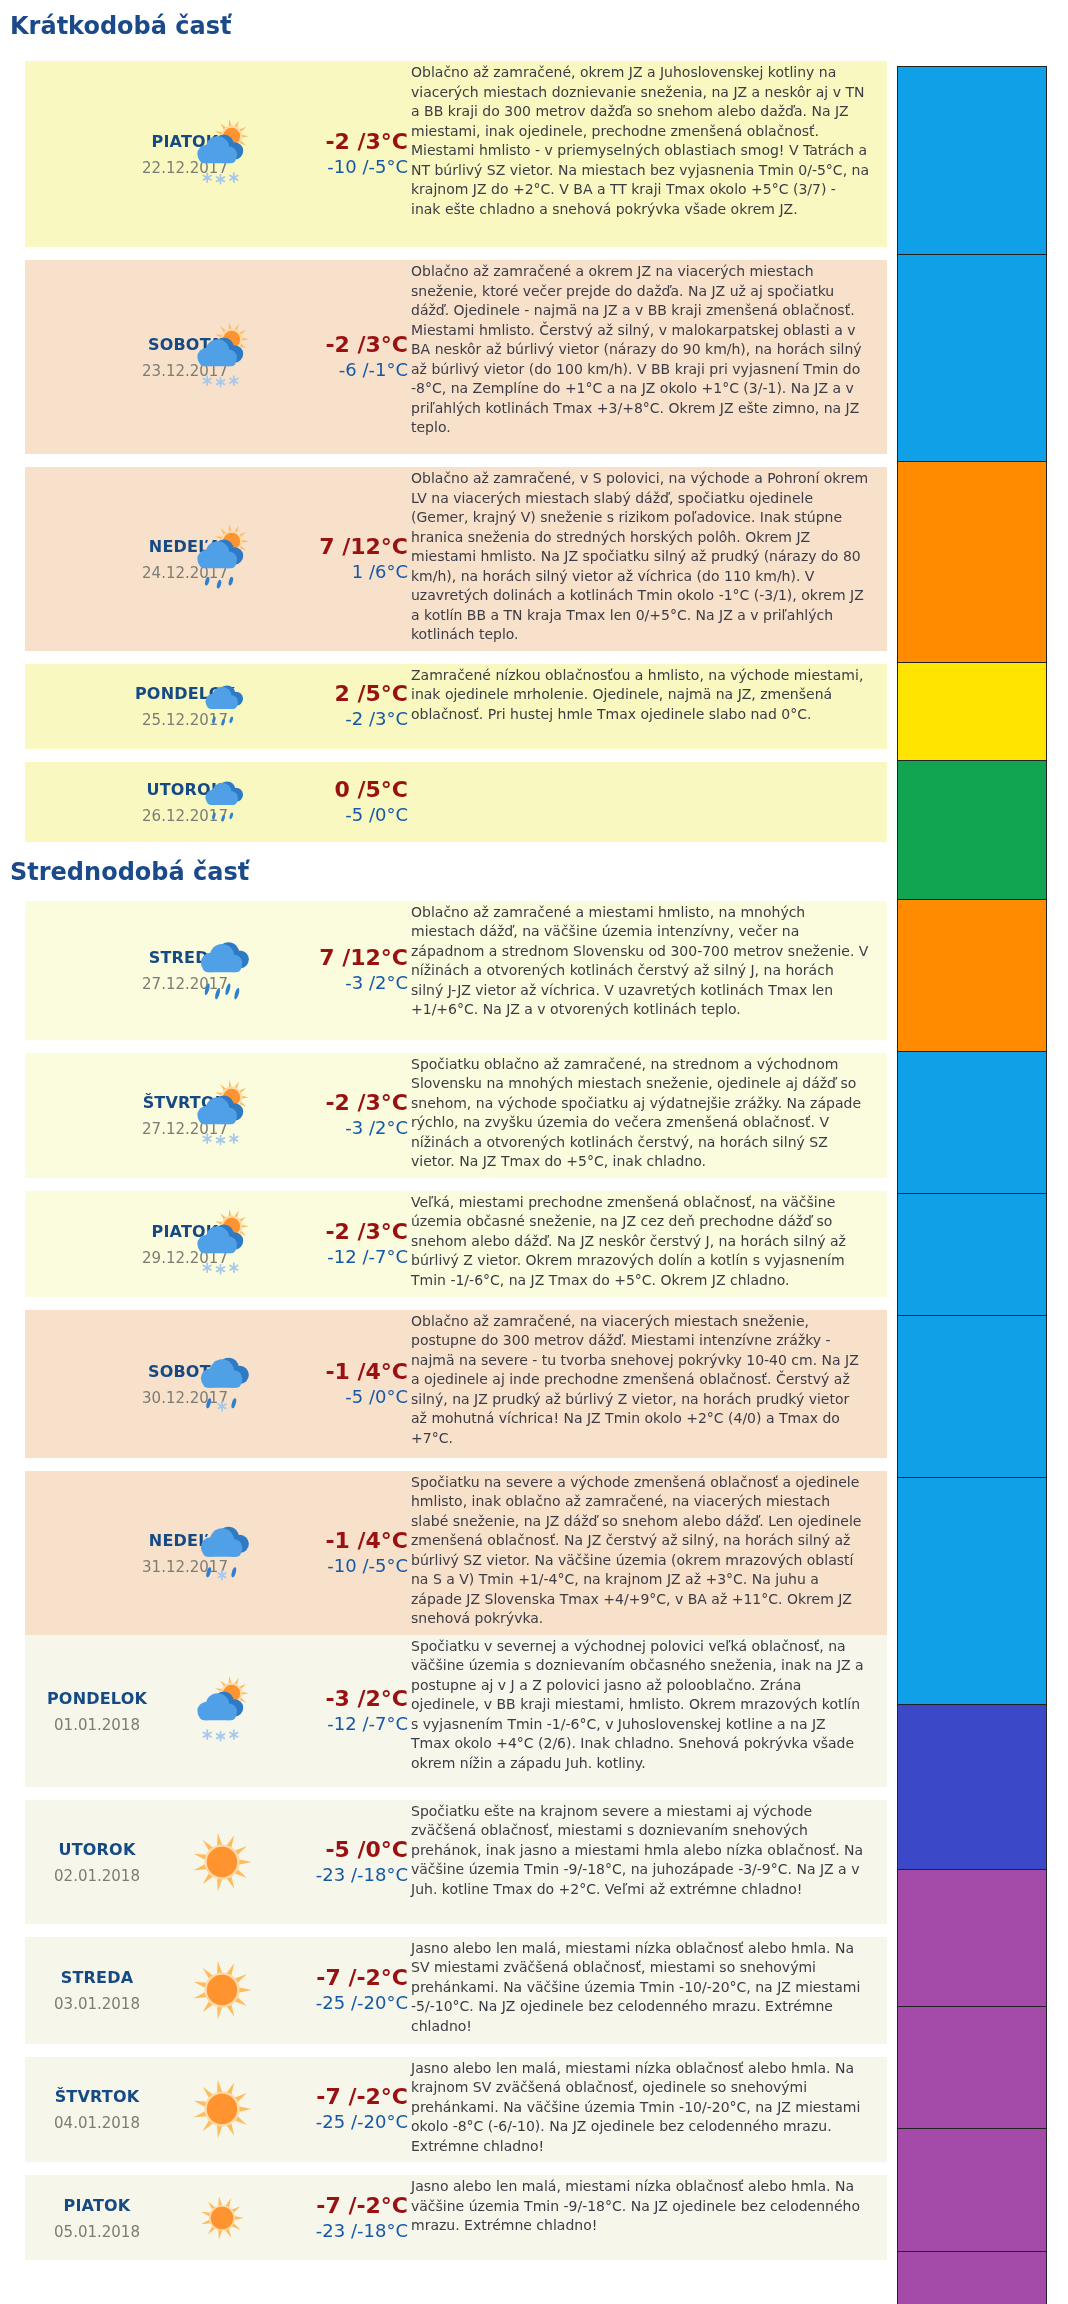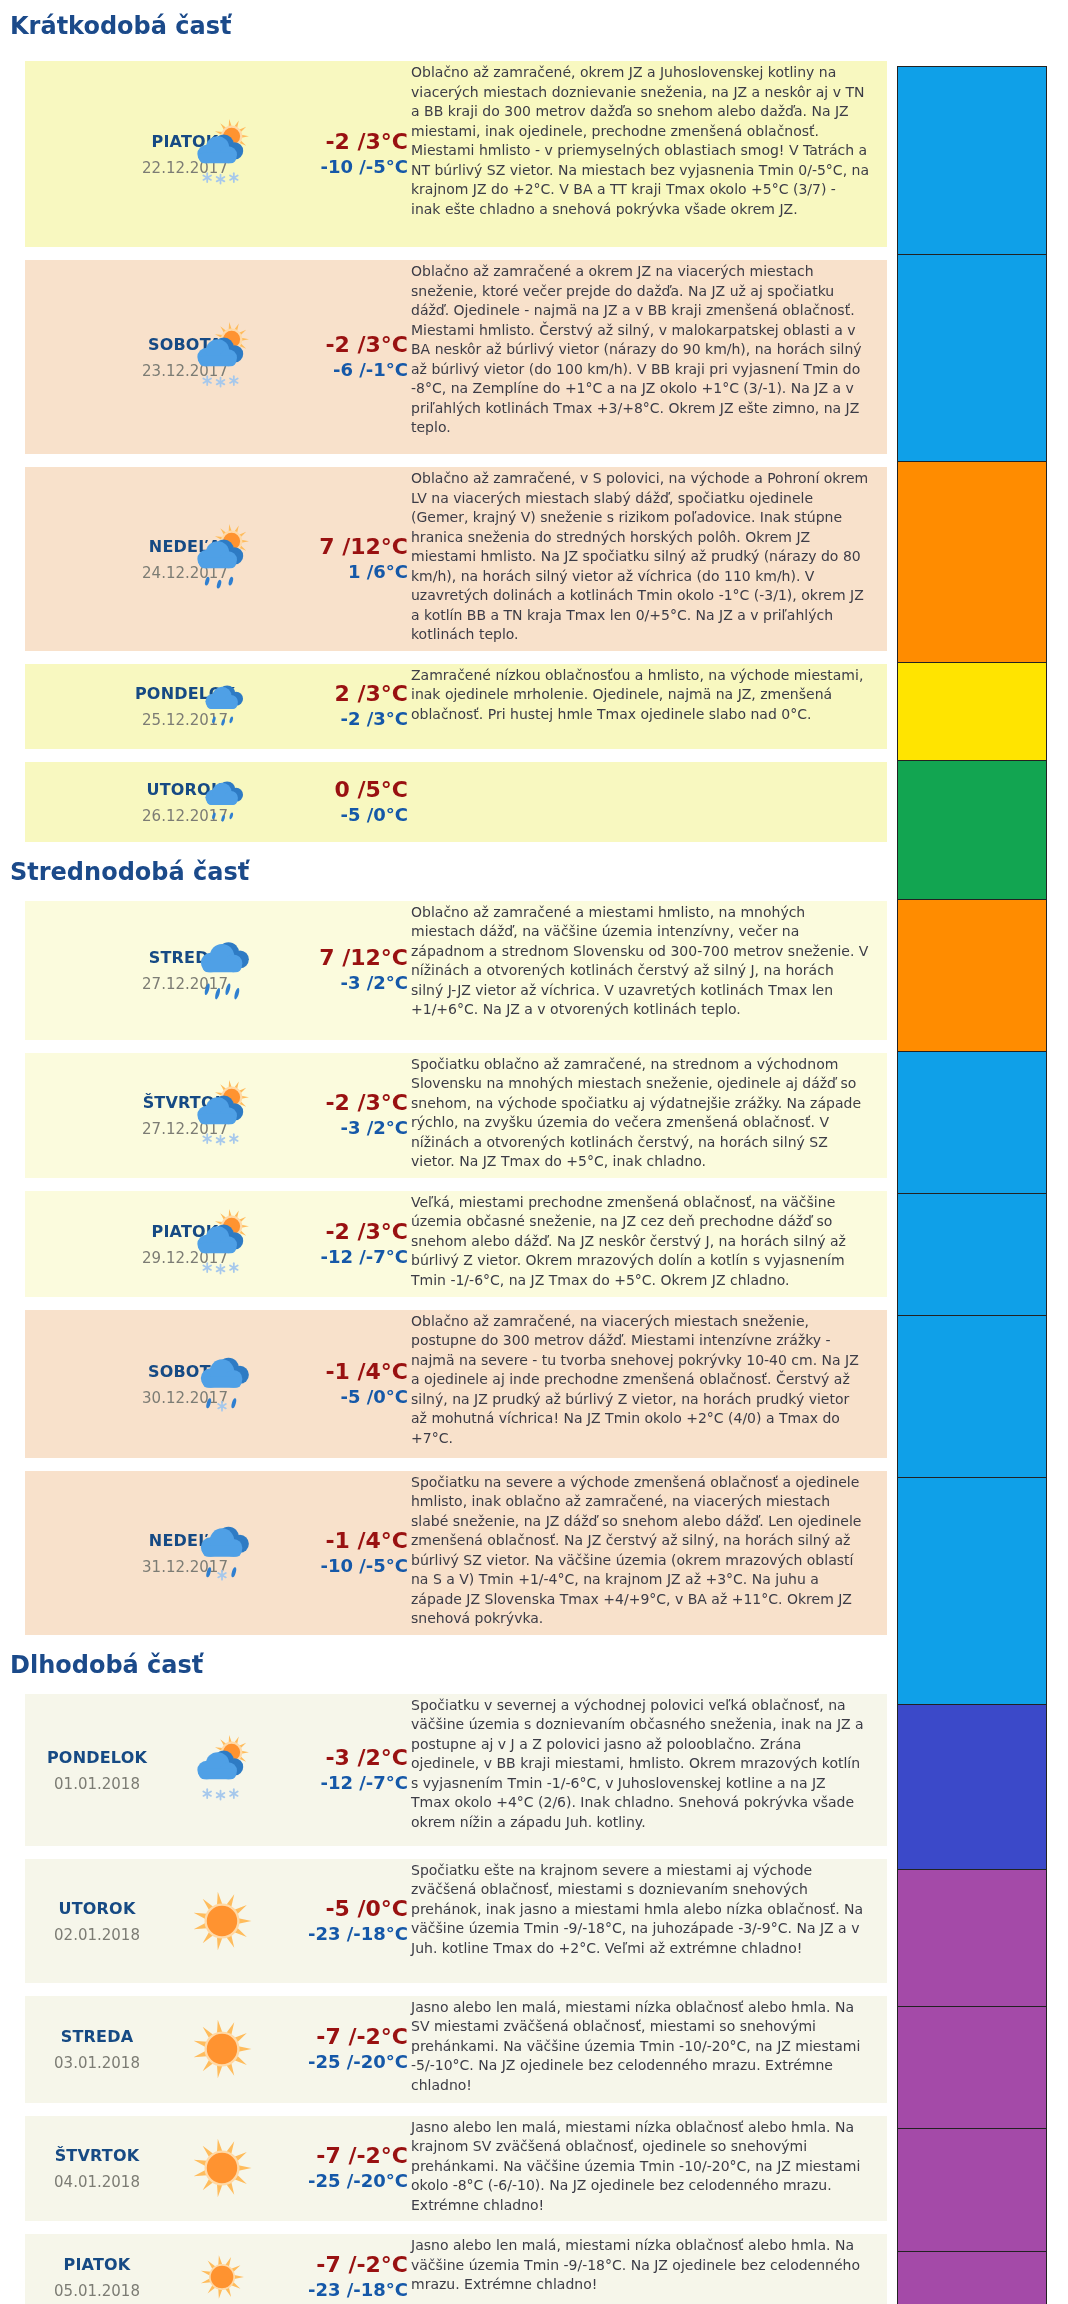--- a/index.html
+++ b/index.html
@@ -10,21 +10,21 @@
   .rows{}
   .row{position:relative;margin:0 0 13px 25px;width:862px;box-sizing:border-box;}
   .row:last-child{margin-bottom:0;}
   .col-day{position:absolute;top:50%;transform:translateY(-50%);left:75px;width:170px;text-align:center;}
   .row.long .col-day{left:2px;width:140px;}
   .day-name{font-size:16px;font-weight:bold;color:#164A84;letter-spacing:.2px;}
   .day-date{font-size:15px;color:#7C7C74;margin-top:8px;}
   .col-icon{position:absolute;top:50%;transform:translateY(-50%);left:157px;width:80px;text-align:center;line-height:0;}
   .col-temps{position:absolute;top:50%;transform:translateY(-50%);left:258px;width:125px;text-align:right;}
   .tmax{font-size:22px;font-weight:bold;color:#991111;line-height:26px;white-space:nowrap;}
-  .tmin{font-size:18px;font-weight:bold;color:#1558A8;line-height:24px;white-space:nowrap;}
+  .tmin{font-size:18px;font-weight:normal;color:#1558A8;line-height:24px;white-space:nowrap;}
   .desc{margin-left:386px;width:458px;padding:2px 0 6px 0;font-size:14px;line-height:19.5px;color:#3C3C46;}
   #level-column{position:absolute;left:897px;top:0;width:150px;}
   .level-block{position:absolute;left:0;width:148px;border:1px solid #222;box-sizing:content-box;}
 </style>
 </head>
 <body>
 
 <div id="page">
   <div>
     <div class="section">
@@ -170,21 +170,21 @@
                     <circle cx="0" cy="-8" r="15"></circle>
                     <circle cx="14" cy="1" r="11"></circle>
                     <rect x="-24" y="-2" width="48" height="14" rx="7"></rect>
                   </g>
                 </g>
                 <ellipse cx="36" cy="74" rx="2.6" ry="6" fill="#2F7FD0" transform="rotate(16 36 74)"></ellipse>
                 <ellipse cx="52" cy="78" rx="2.6" ry="6" fill="#2F7FD0" transform="rotate(16 52 78)"></ellipse>
                 <ellipse cx="66" cy="74" rx="2.6" ry="6" fill="#2F7FD0" transform="rotate(16 66 74)"></ellipse>
               </svg></div>
        <div class="col-temps">
-         <div class="tmax">2 /3°C</div>
+         <div class="tmax">2 /5°C</div>
          <div class="tmin">-2 /3°C</div>
        </div>
        <div class="desc">Zamračené nízkou oblačnosťou a hmlisto, na východe miestami, inak ojedinele mrholenie. Ojedinele, najmä na JZ, zmenšená oblačnosť. Pri hustej hmle Tmax ojedinele slabo nad 0°C.</div>
           </div>
           <div class="row" style="background: rgb(248, 248, 192); min-height: 80px;">
             <div class="col-day">
          <div class="day-name">UTOROK</div>
          <div class="day-date">26.12.2017</div>
        </div>
        <div class="col-icon"><svg width="58" height="58" viewBox="0 0 100 100" xmlns="http://www.w3.org/2000/svg">
@@ -401,21 +401,20 @@
               </svg></div>
        <div class="col-temps">
          <div class="tmax">-1 /4°C</div>
          <div class="tmin">-10 /-5°C</div>
        </div>
        <div class="desc">Spočiatku na severe a východe zmenšená oblačnosť a ojedinele hmlisto, inak oblačno až zamračené, na viacerých miestach slabé sneženie, na JZ dážď so snehom alebo dážď. Len ojedinele zmenšená oblačnosť. Na JZ čerstvý až silný, na horách silný až búrlivý SZ vietor. Na väčšine územia (okrem mrazových oblastí na S a V) Tmin +1/-4°C, na krajnom JZ až +3°C. Na juhu a západe JZ Slovenska Tmax +4/+9°C, v BA až +11°C. Okrem JZ snehová pokrývka.</div>
           </div>
         </div>
     </div>
     <div class="section">
-      <div class="section-header">Dlhodobá časť</div>
       <div class="rows">
           <div class="row long" style="background: rgb(246, 246, 234); min-height: 152px;">
             <div class="col-day">
          <div class="day-name">PONDELOK</div>
          <div class="day-date">01.01.2018</div>
        </div>
        <div class="col-icon"><svg width="74" height="74" viewBox="0 0 100 100" xmlns="http://www.w3.org/2000/svg">
                 <path fill="#FFBC5C" d="M76.1,23.9 L86.4,26.0 L76.1,28.1 Z M75.2,31.3 L82.7,38.7 L72.9,34.9 Z M70.4,37.0 L72.7,47.3 L66.5,38.8 Z M63.2,39.3 L59.7,49.2 L59.0,38.7 Z M56.0,37.3 L47.7,43.7 L52.8,34.5 Z M51.0,31.7 L40.5,32.6 L49.8,27.7 Z M49.8,24.3 L40.5,19.4 L51.0,20.3 Z M52.8,17.5 L47.7,8.3 L56.0,14.7 Z M59.0,13.3 L59.7,2.8 L63.2,12.7 Z M66.5,13.2 L72.7,4.7 L70.4,15.0 Z M72.9,17.1 L82.7,13.3 L75.2,20.7 Z "></path>
                 <circle cx="63" cy="26" r="13" fill="#FF9330" stroke="#FFD9A6" stroke-width="3"></circle>
                 <g transform="translate(44,50) scale(1.05)">

